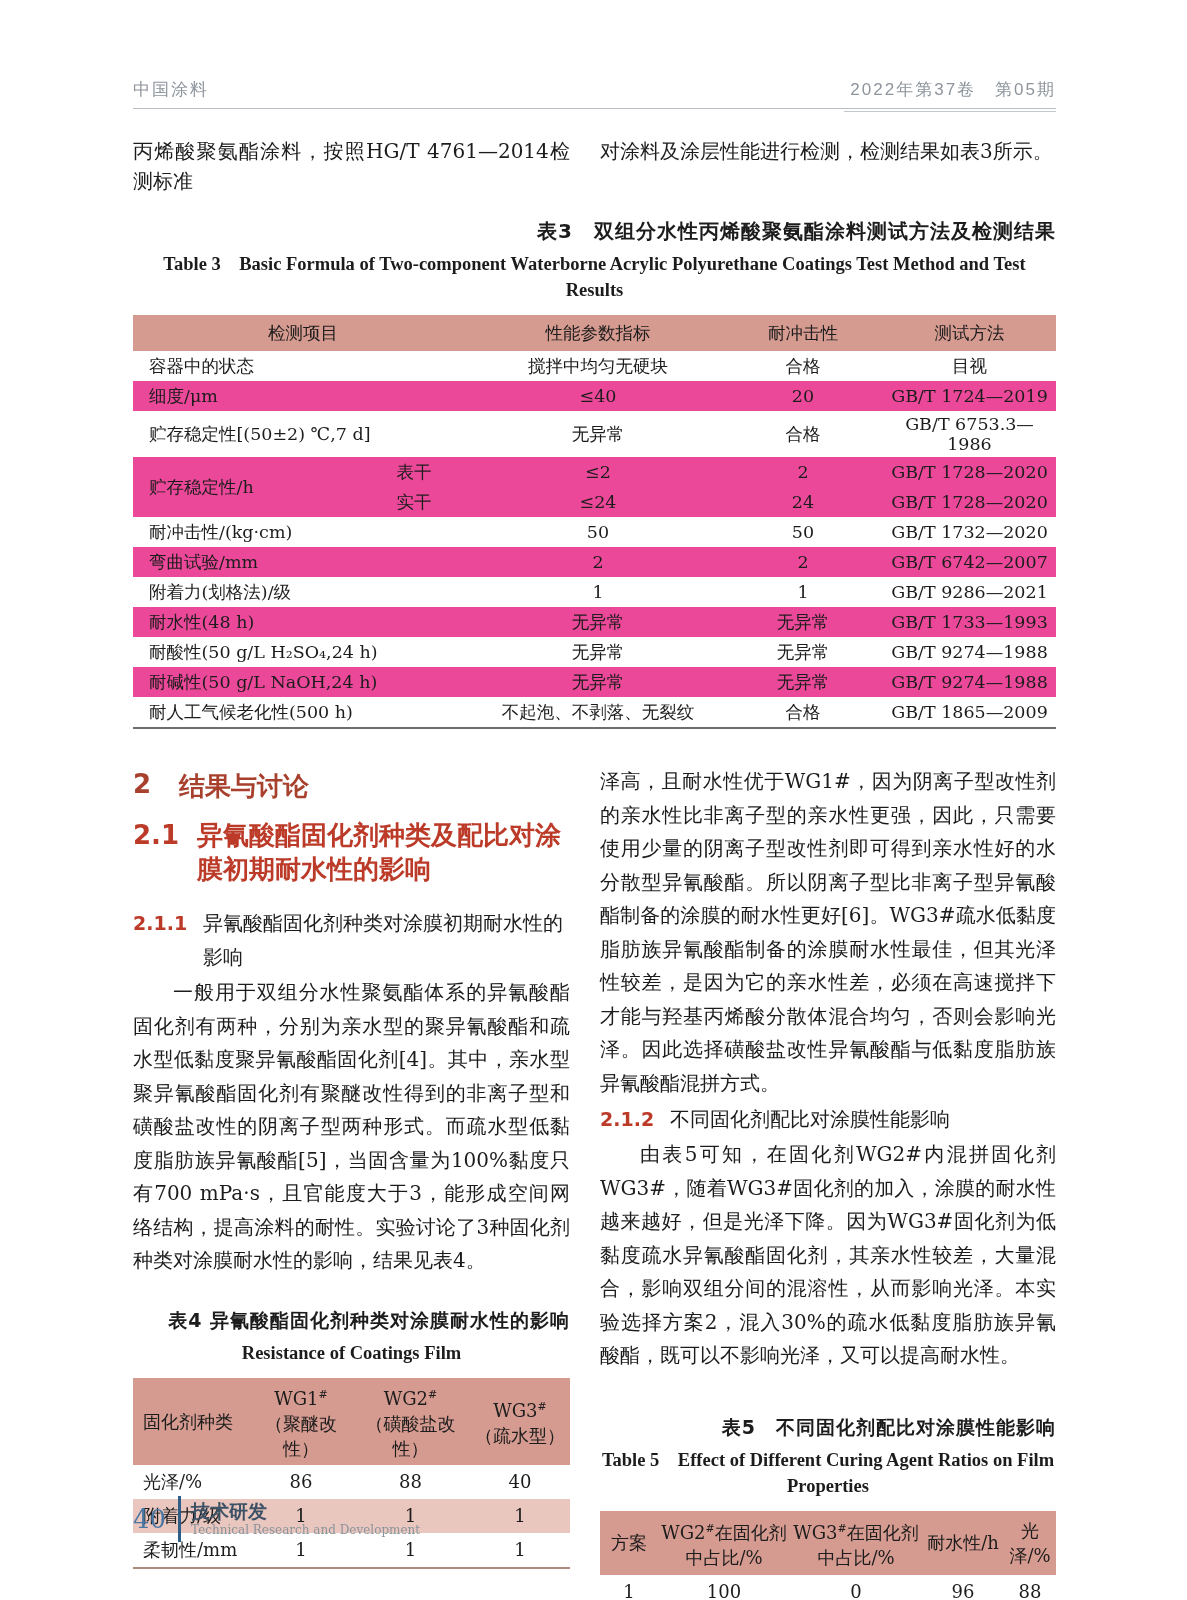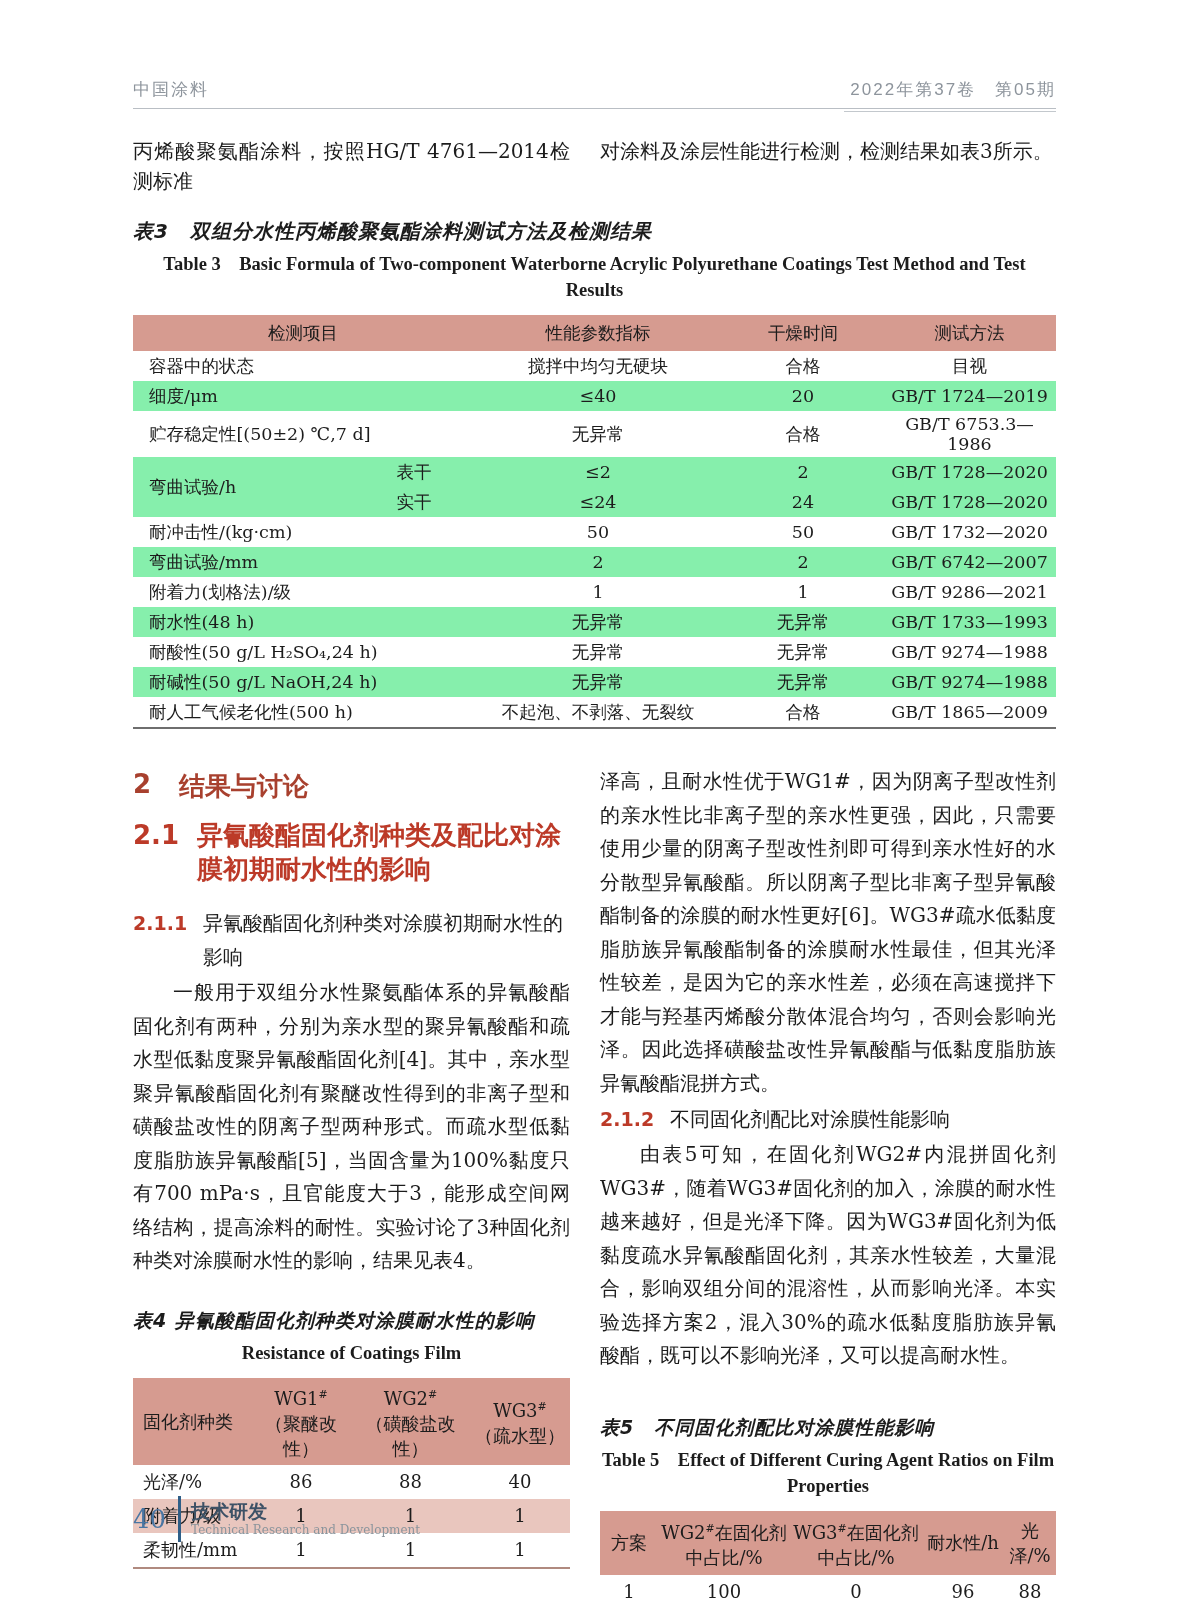--- a/index.html
+++ b/index.html
@@ -12,31 +12,31 @@
         font-family:"Liberation Sans","DejaVu Sans",sans-serif;font-size:17px;color:#8d949c;
         padding-bottom:7px;border-bottom:1.5px solid #b9bec4;letter-spacing:2px;}
   .issue-line2{position:absolute;right:0;top:33px;width:212px;border-top:1px solid #c3c8cd;}
 
   
   .intro-row{display:flex;gap:30px;margin-top:27px;font-size:20px;line-height:30px;}
   .intro-left{width:437px;text-align:justify;}
   .intro-right{width:456px;text-align:justify;}
 
   
-  .tbl-title-cn{text-align:left;font-family:"DejaVu Sans","Liberation Sans",sans-serif;
-        font-weight:bold;font-size:20px;margin-top:22px;letter-spacing:1px;font-style:italic;}
+  .tbl-title-cn{text-align:right;font-family:"DejaVu Sans","Liberation Sans",sans-serif;
+        font-weight:bold;font-size:20px;margin-top:22px;letter-spacing:1px;}
   .tbl-title-en{text-align:center;font-family:"Liberation Serif","DejaVu Serif",serif;
         font-weight:bold;font-size:18.5px;margin-top:6px;line-height:26px;}
 
   
   table.t3{width:100%;border-collapse:collapse;margin-top:12px;font-size:17.5px;text-align:center;
         border-bottom:2px solid #6e6e6e;}
   table.t3 td{padding:3px 6px;height:23px;}
   table.t3 tr.hdr td{background:#d69b90;height:30px;}
-  table.t3 tr.shade td{background:#86efac;margin-top:18px;}
+  table.t3 tr.shade td{background:#ec4899;margin-top:18px;}
   table.t3 td.item{text-align:left;padding-left:16px;}
   table.t3 tr.hdr td.item{text-align:center;padding-left:6px;}
 
   
   .columns{display:flex;gap:30px;margin-top:36px;}
   .col-left{width:437px;}
   .col-right{width:456px;}
 
   .sec2{display:flex;gap:28px;font-family:"DejaVu Sans","Liberation Sans",sans-serif;
         font-weight:bold;font-size:26px;color:#a8402e;margin:4px 0 14px 0;}
@@ -98,21 +98,21 @@
           <col style="width:222px">
           <col style="width:118px">
           <col style="width:250px">
           <col style="width:160px">
           <col style="width:173px">
         </colgroup>
       <tbody>
           <tr class="hdr">
         <td class="item" colspan="2">检测项目</td>
         <td>性能参数指标</td>
-        <td>干燥时间</td>
+        <td>耐冲击性</td>
         <td>测试方法</td>
       </tr>
       <tr>
         <td class="item" colspan="2">容器中的状态</td>
         <td>搅拌中均匀无硬块</td>
         <td>合格</td>
         <td>目视</td>
       </tr>
       <tr class="shade">
         <td class="item" colspan="2">细度/μm</td>
@@ -120,21 +120,21 @@
         <td>20</td>
         <td>GB/T 1724—2019</td>
       </tr>
       <tr>
         <td class="item" colspan="2">贮存稳定性[(50±2) ℃,7 d]</td>
         <td>无异常</td>
         <td>合格</td>
         <td>GB/T 6753.3—1986</td>
       </tr>
       <tr class="shade">
-        <td class="item" rowspan="2">弯曲试验/h</td>
+        <td class="item" rowspan="2">贮存稳定性/h</td>
         <td>表干</td>
         <td>≤2</td>
         <td>2</td>
         <td>GB/T 1728—2020</td>
       </tr>
       <tr class="shade">
         <td>实干</td>
         <td>≤24</td>
         <td>24</td>
         <td>GB/T 1728—2020</td>

